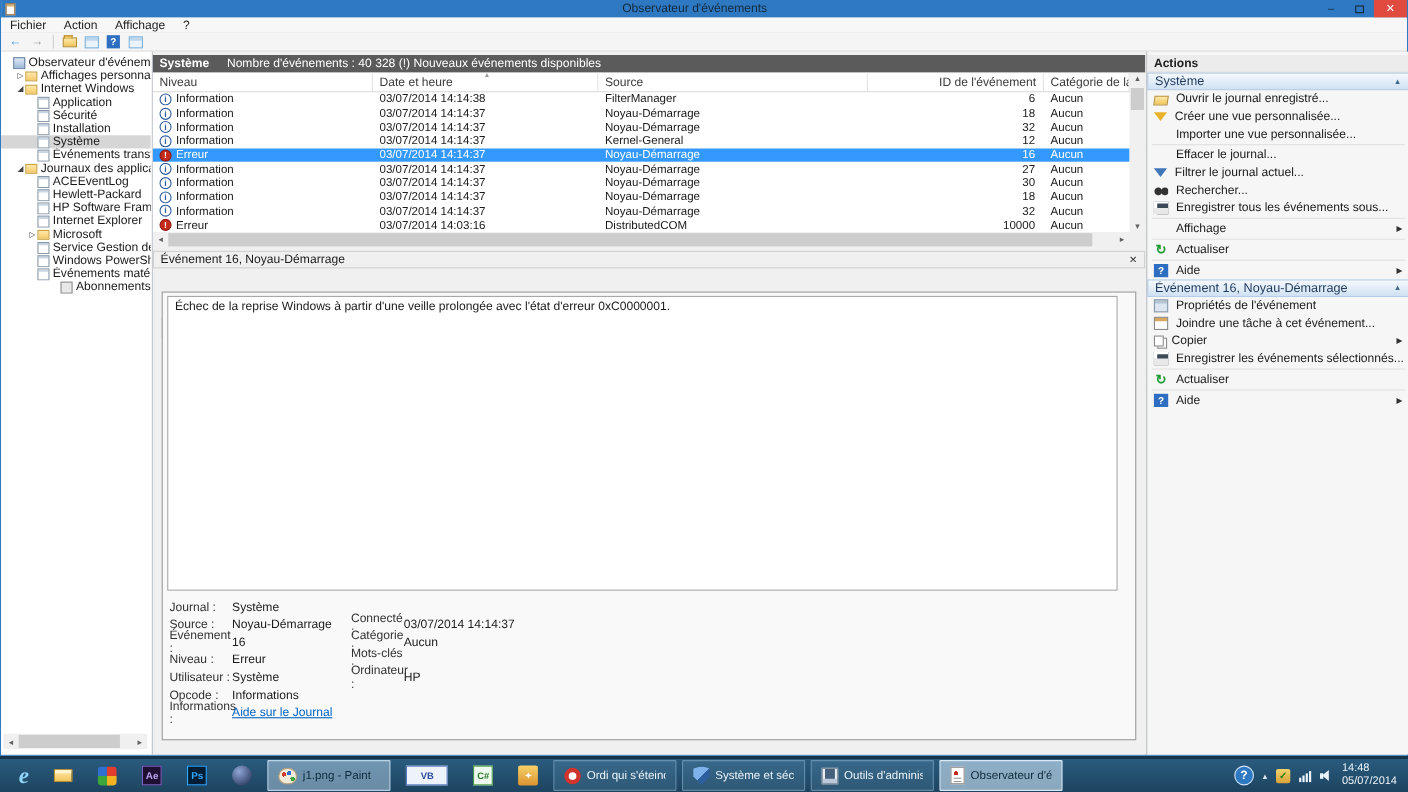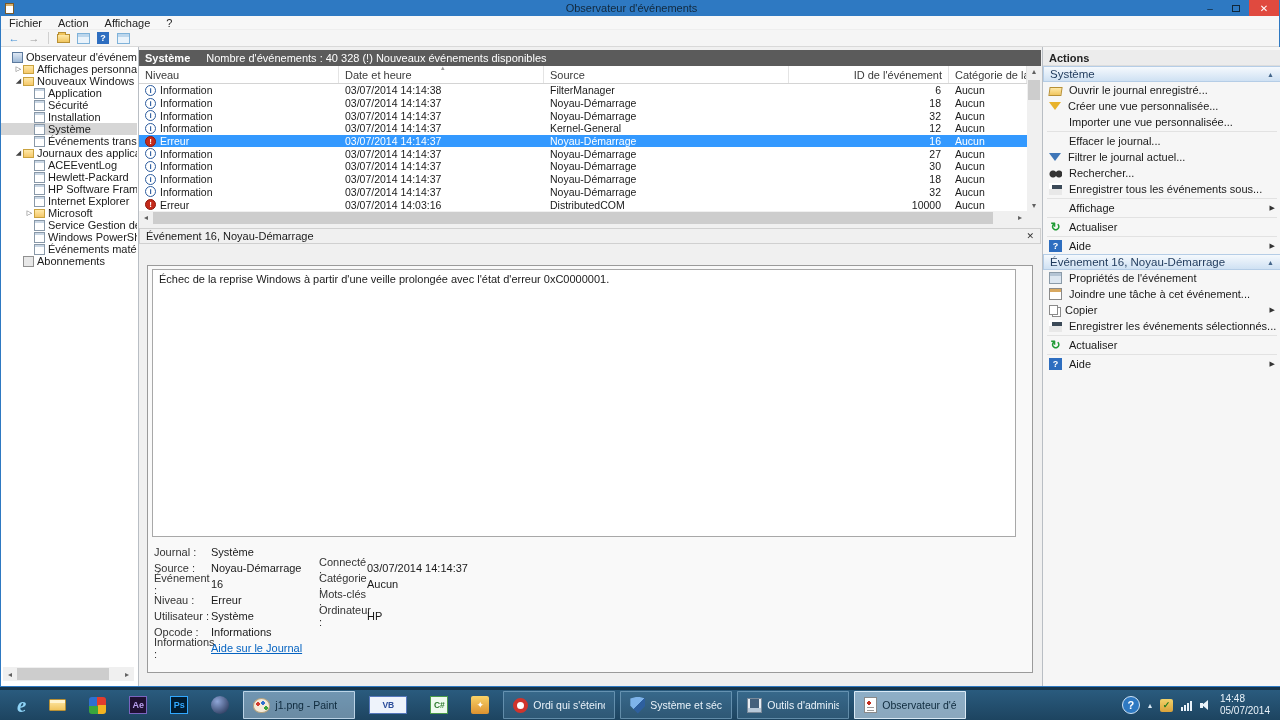--- a/index.html
+++ b/index.html
@@ -215,21 +215,21 @@
           <span class="tlabel">Observateur d'événements (Loc</span>
         </div>
         <div class="trow" style="padding-left: 13px;">
           <span class="expander">▷</span>
           <span class="t-ico t-folder"></span>
           <span class="tlabel">Affichages personnalisés</span>
         </div>
         <div class="trow" style="padding-left: 13px;">
           <span class="expander">◢</span>
           <span class="t-ico t-folder"></span>
-          <span class="tlabel">Nouveaux Windows</span>
+          <span class="tlabel">Internet Windows</span>
         </div>
         <div class="trow" style="padding-left: 24px;">
           <span class="expander"></span>
           <span class="t-ico t-log"></span>
           <span class="tlabel">Application</span>
         </div>
         <div class="trow" style="padding-left: 24px;">
           <span class="expander"></span>
           <span class="t-ico t-log"></span>
           <span class="tlabel">Sécurité</span>
@@ -287,21 +287,21 @@
         <div class="trow" style="padding-left: 24px;">
           <span class="expander"></span>
           <span class="t-ico t-log"></span>
           <span class="tlabel">Windows PowerShell</span>
         </div>
         <div class="trow" style="padding-left: 24px;">
           <span class="expander"></span>
           <span class="t-ico t-log"></span>
           <span class="tlabel">Événements matériels</span>
         </div>
-        <div class="trow" style="padding-left: 13px;">
+        <div class="trow" style="padding-left: 13px; justify-content: flex-end;">
           <span class="expander"></span>
           <span class="t-ico t-sub"></span>
           <span class="tlabel">Abonnements</span>
         </div>
       </div>
     <div id="side-hscroll">
       <span class="sb-arrow">◂</span>
       <span class="sb-thumb-h"></span>
       <span class="sb-arrow" style="margin-left:auto">▸</span>
     </div>

